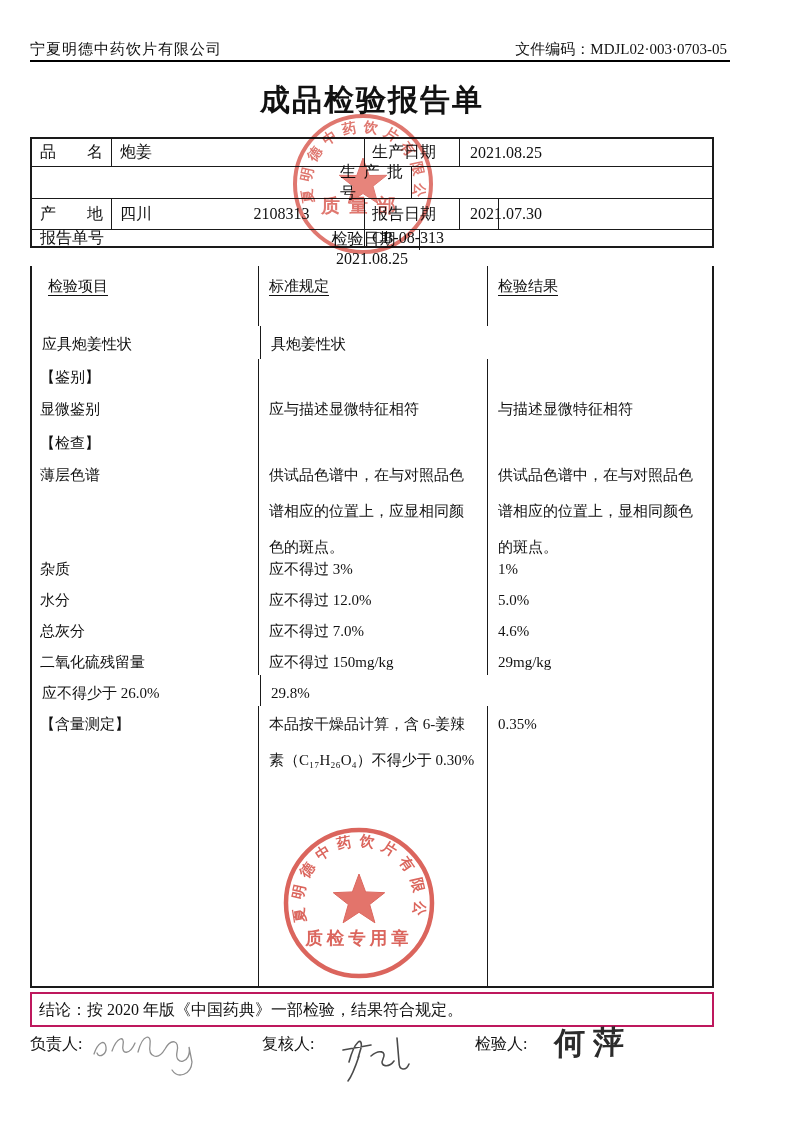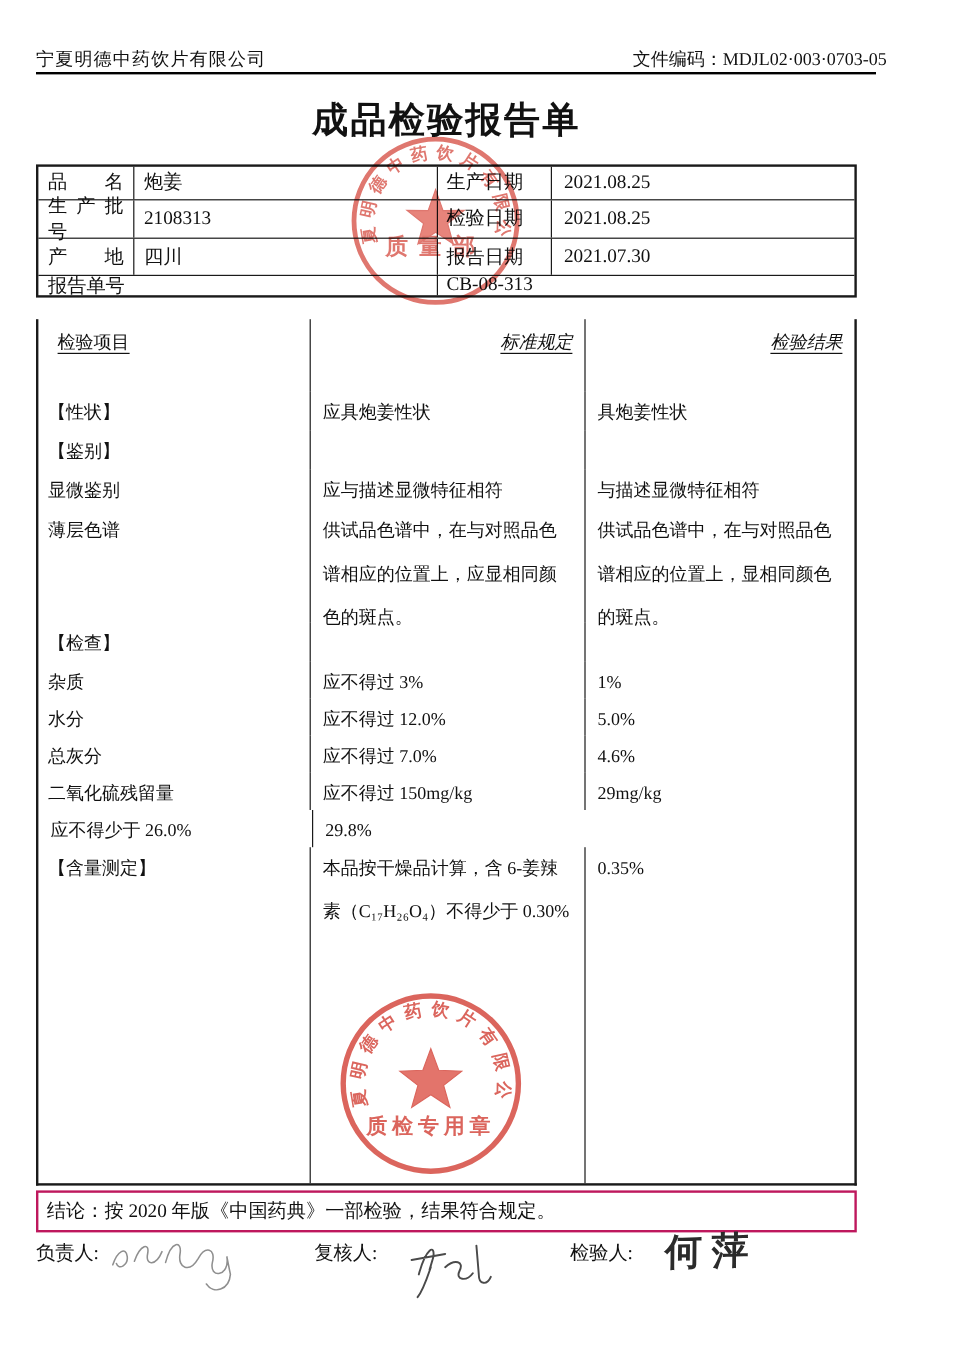--- a/index.html
+++ b/index.html
@@ -2,50 +2,50 @@
 <html><head>
 <meta charset="utf-8">
 <style>
   * { margin:0; padding:0; box-sizing:border-box; }
   html,body { background:#ffffff; }
   body { width:800px; height:1131px; font-family:"Liberation Serif","DejaVu Serif",serif; color:#111; }
   .page { position:relative; width:800px; height:1131px; background:#fff; overflow:hidden; }
 
   
   .hdr-left  { position:absolute; left:30px; top:40px; font-size:15px; letter-spacing:1px; }
-  .hdr-right { position:absolute; right:61px; top:40px; font-size:15px; }
+  .hdr-right { position:absolute; right:73px; top:40px; font-size:15px; }
   .hdr-rule  { position:absolute; left:30px; top:60px; width:700px; height:2px; background:#000; }
 
   
   .title { position:absolute; left:30px; top:80px; width:684px; text-align:center;
            font-size:30px; font-weight:bold; letter-spacing:2px; }
 
   
   .info-table { position:absolute; left:30px; top:137px; width:684px; border:2px solid #1a1a1a; background:transparent; }
   .i-row { display:flex; align-items:center; }
   .i-row + .i-row { border-top:1px solid #1a1a1a; }
-  .i-r1 { height:27px; } .i-r2 { height:32px; } .i-r3 { height:31px; } .i-r4 { height:17px; }
+  .i-r1 { height:27px; } .i-r2 { height:32px;flex-direction:column; } .i-r3 { height:31px; } .i-r4 { height:17px; }
   .i-c1 { width:80px;  padding:0 8px;  border-right:1px solid #1a1a1a; font-size:16px; height:100%; display:flex; align-items:center; }
   .i-c1 span { width:100%; text-align:justify; text-align-last:justify; }
   .i-c2 { width:253px; padding:11px 8px;  border-right:1px solid #1a1a1a; font-size:16px; height:100%; display:flex; align-items:center; }
   .i-c3 { width:95px;  padding:0 7px;  border-right:1px solid #1a1a1a; font-size:16px; height:100%; display:flex; align-items:center; }
   .i-c4 { flex:1;      padding:0 10px; font-size:16px; height:100%; display:flex; align-items:center; }
   .i-c12 { width:333px; padding:0 8px; border-right:1px solid #1a1a1a; font-size:16px; height:100%; display:flex; align-items:center; }
   .i-c34 { flex:1; padding:0 7px; font-size:16px; height:100%; display:flex; align-items:center; }
 
   
   .main-table { position:absolute; left:30px; top:266px; width:684px; height:722px;
                 border:2px solid #1a1a1a; border-top:none; display:flex; flex-direction:column; }
   .m-row { display:flex; flex:0 0 auto; }
   .m-row.grow { flex:1 1 auto; }
   .c-item { width:227px; border-right:1px solid #1a1a1a; padding:0 8px;  font-size:15px; line-height:36px; }
   .c-std  { width:229px; border-right:1px solid #1a1a1a; padding:0 10px; font-size:15px; line-height:36px; }
   .c-res  { flex:1; padding:0 10px; font-size:15px; line-height:36px; }
   .m-head .c-item { padding-top:10px; line-height:20px; text-indent:8px; }
-  .m-head .c-std, .m-head .c-res { padding-top:10px; line-height:20px; text-align:right;font-style:italic; }
+  .m-head .c-std, .m-head .c-res { padding-top:10px; line-height:20px; text-align:left; }
   .u { text-decoration:underline; text-underline-offset:4px; }
 
   
   .conclusion { position:absolute; left:30px; top:992px; width:684px; height:35px;
                 border:2px solid #be185d; font-size:16px; line-height:31px; padding-left:7px; }
 
   
   .sig-row { position:absolute; left:30px; top:1030px; width:684px; height:70px; font-size:16px; }
   .sig-label { position:absolute; top:4px; }
   .lab-resp { left:0; } .lab-rev { left:232px; } .lab-insp { left:445px; }
@@ -103,43 +103,42 @@
     </div>
   </div>
 
   <div class="main-table">
     <div class="m-row m-head" style="height:60px">
       <div class="c-item"><span class="u">检验项目</span></div>
       <div class="c-std"><span class="u">标准规定</span></div>
       <div class="c-res"><span class="u">检验结果</span></div>
     </div>
     <div class="m-row" style="height:33px">
-      <div class="c-item">【性状】</div>
       <div class="c-std">应具炮姜性状</div>
       <div class="c-res">具炮姜性状</div>
     </div>
     <div class="m-row" style="height:32px">
       <div class="c-item">【鉴别】</div>
       <div class="c-std"></div>
       <div class="c-res"></div>
     </div>
     <div class="m-row" style="height:34px">
       <div class="c-item">显微鉴别</div>
       <div class="c-std">应与描述显微特征相符</div>
       <div class="c-res">与描述显微特征相符</div>
     </div>
+    <div class="m-row" style="height:32px">
+      <div class="c-item">【检查】</div>
+      <div class="c-std"></div>
+      <div class="c-res"></div>
+    </div>
     <div class="m-row" style="height:94px">
       <div class="c-item">薄层色谱</div>
       <div class="c-std">供试品色谱中，在与对照品色谱相应的位置上，应显相同颜色的斑点。</div>
       <div class="c-res">供试品色谱中，在与对照品色谱相应的位置上，显相同颜色的斑点。</div>
-    </div>
-    <div class="m-row" style="height:32px">
-      <div class="c-item">【检查】</div>
-      <div class="c-std"></div>
-      <div class="c-res"></div>
     </div>
     <div class="m-row" style="height:31px">
       <div class="c-item">杂质</div>
       <div class="c-std">应不得过 3%</div>
       <div class="c-res">1%</div>
     </div>
     <div class="m-row" style="height:31px">
       <div class="c-item">水分</div>
       <div class="c-std">应不得过 12.0%</div>
       <div class="c-res">5.0%</div>

